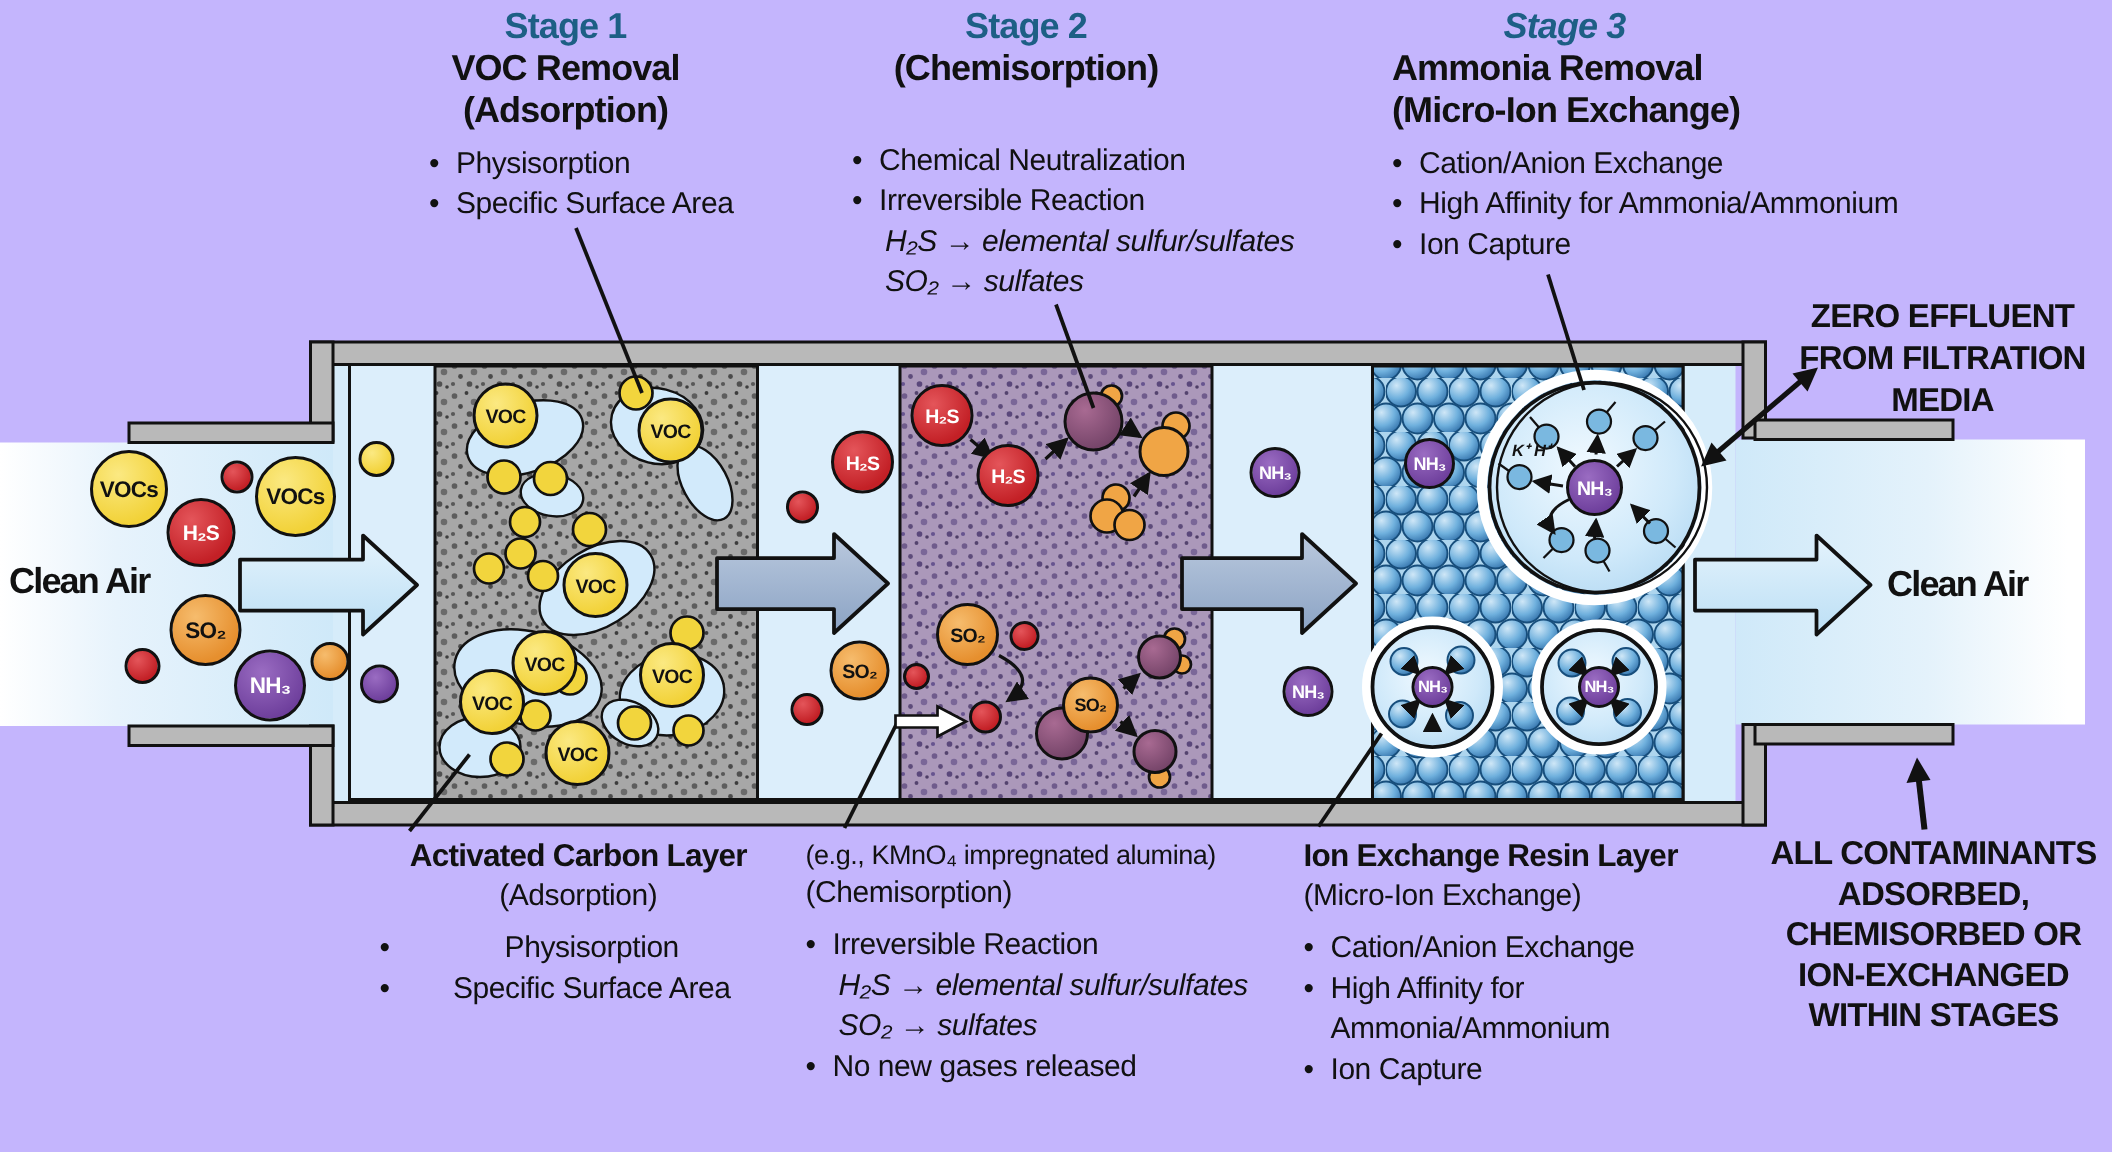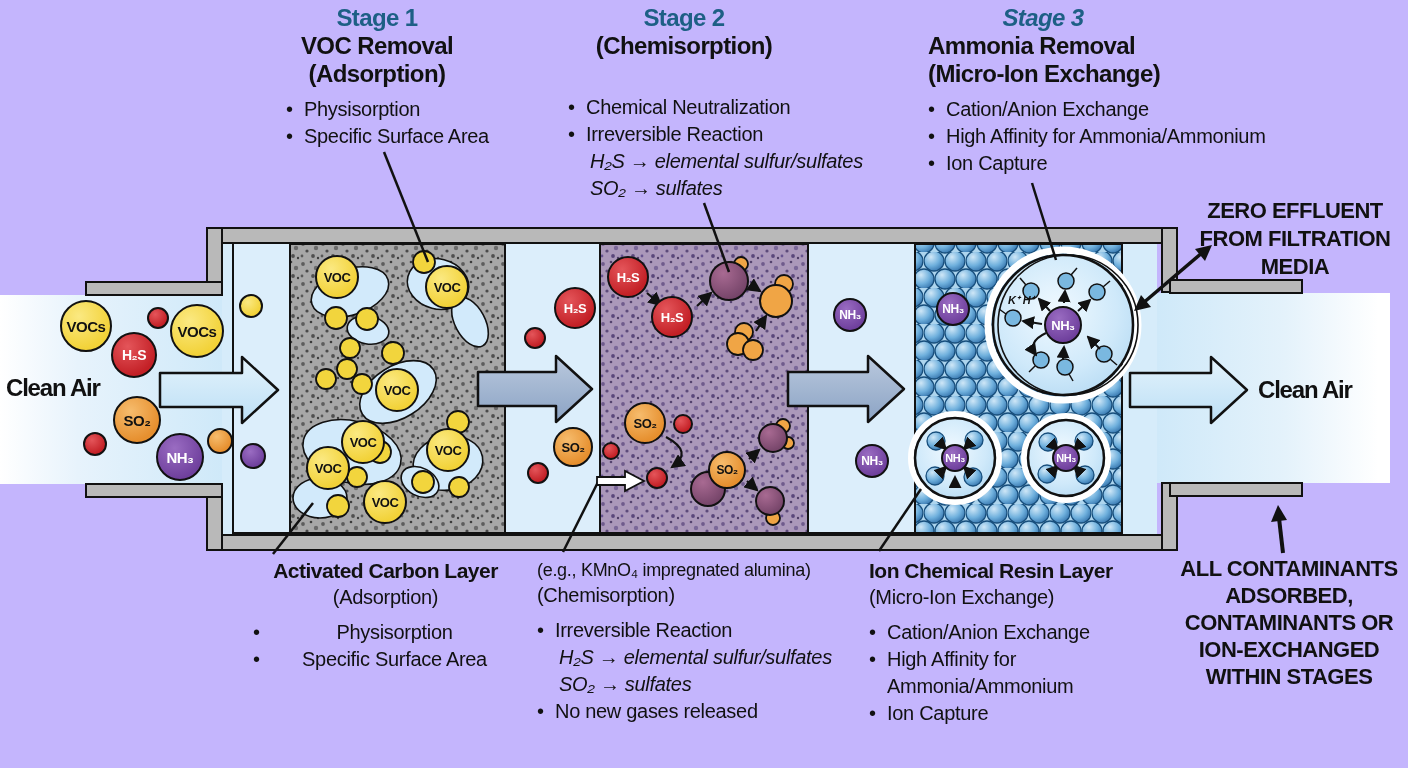--- a/index.html
+++ b/index.html
@@ -319,21 +319,21 @@
   </div>
 
   <div class="abs bigcap" style="left:1182px;top:197px;width:226px;">
     <div>ZERO EFFLUENT</div>
     <div>FROM FILTRATION</div>
     <div>MEDIA</div>
   </div>
   <div class="abs bigcap" style="left:1170px;top:555px;width:238px;line-height:27px;">
     <div>ALL CONTAMINANTS</div>
     <div>ADSORBED,</div>
-    <div>CONTAMINANTS OR</div>
+    <div>CHEMISORBED OR</div>
     <div>ION-EXCHANGED</div>
     <div>WITHIN STAGES</div>
   </div>
 
   <div class="abs cleanair" style="left:6px;top:374px;">Clean Air</div>
   <div class="abs cleanair" style="left:1258px;top:376px;">Clean Air</div>
 
   <div class="abs" style="left:253px;top:558px;width:265px;text-align:center;">
     <div class="layer-title">Activated Carbon Layer</div>
     <div class="layer-sub">(Adsorption)</div>
@@ -348,21 +348,21 @@
     <div class="layer-sub">(Chemisorption)</div>
     <div class="bullets layer-bullets">
       <div class="bl">Irreversible Reaction</div>
       <div class="sub">H₂S → elemental sulfur/sulfates</div>
       <div class="sub">SO₂ → sulfates</div>
       <div class="bl">No new gases released</div>
     </div>
   </div>
 
   <div class="abs" style="left:869px;top:558px;width:250px;">
-    <div class="layer-title">Ion Chemical Resin Layer</div>
+    <div class="layer-title">Ion Exchange Resin Layer</div>
     <div class="layer-sub">(Micro-Ion Exchange)</div>
     <div class="bullets layer-bullets" style="width:240px;">
       <div class="bl">Cation/Anion Exchange</div>
       <div class="bl">High Affinity for Ammonia/Ammonium</div>
       <div class="bl">Ion Capture</div>
     </div>
   </div>
 
   <div class="pt yellow f15" style="left:60px;top:300px;width:52px;height:52px;">
       <span>VOCs</span>

